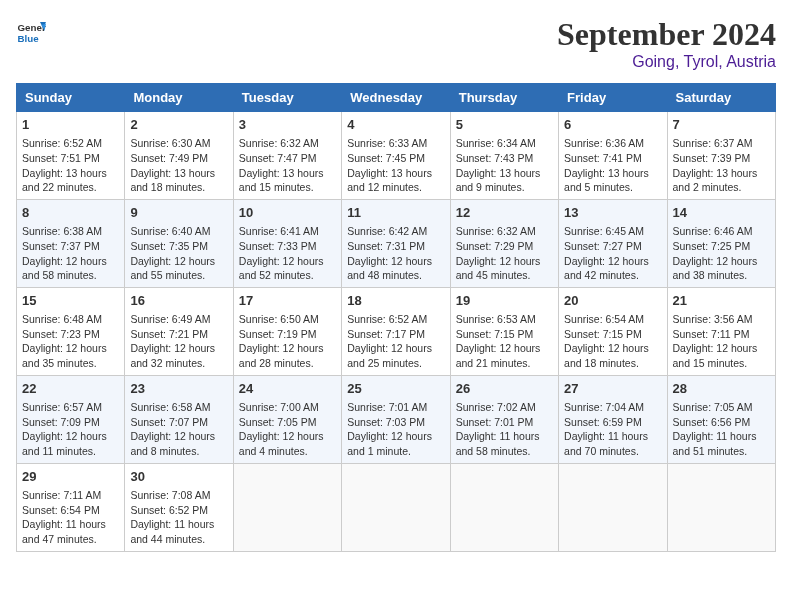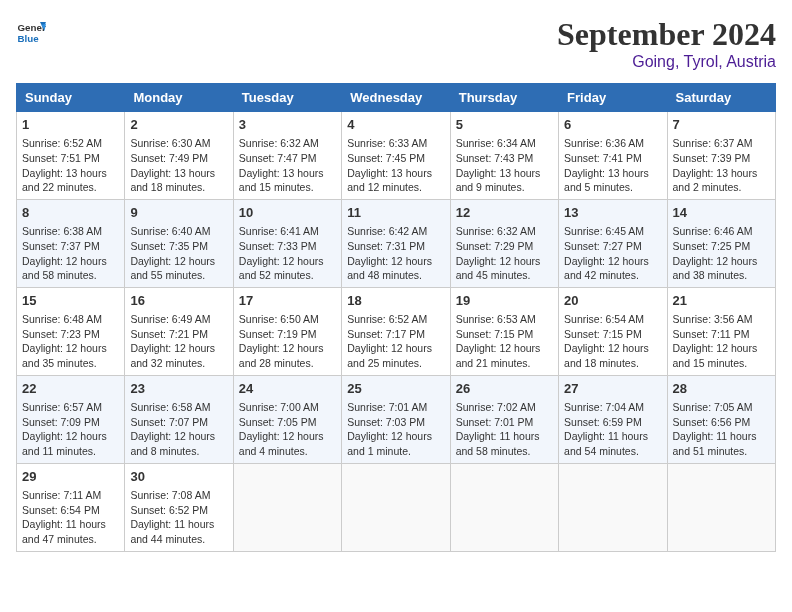--- a/index.html
+++ b/index.html
@@ -294,21 +294,21 @@
           <div class="day-info">Sunrise: 7:02 AM</div>
           <div class="day-info">Sunset: 7:01 PM</div>
           <div class="day-info">Daylight: 11 hours</div>
           <div class="day-info">and 58 minutes.</div>
         </td>
         <td>
           <div class="day-num">27</div>
           <div class="day-info">Sunrise: 7:04 AM</div>
           <div class="day-info">Sunset: 6:59 PM</div>
           <div class="day-info">Daylight: 11 hours</div>
-          <div class="day-info">and 54 minutes.</div>
+          <div class="day-info">and 70 minutes.</div>
         </td>
         <td>
           <div class="day-num">28</div>
           <div class="day-info">Sunrise: 7:05 AM</div>
           <div class="day-info">Sunset: 6:56 PM</div>
           <div class="day-info">Daylight: 11 hours</div>
           <div class="day-info">and 51 minutes.</div>
         </td>
       </tr>
       <tr>

